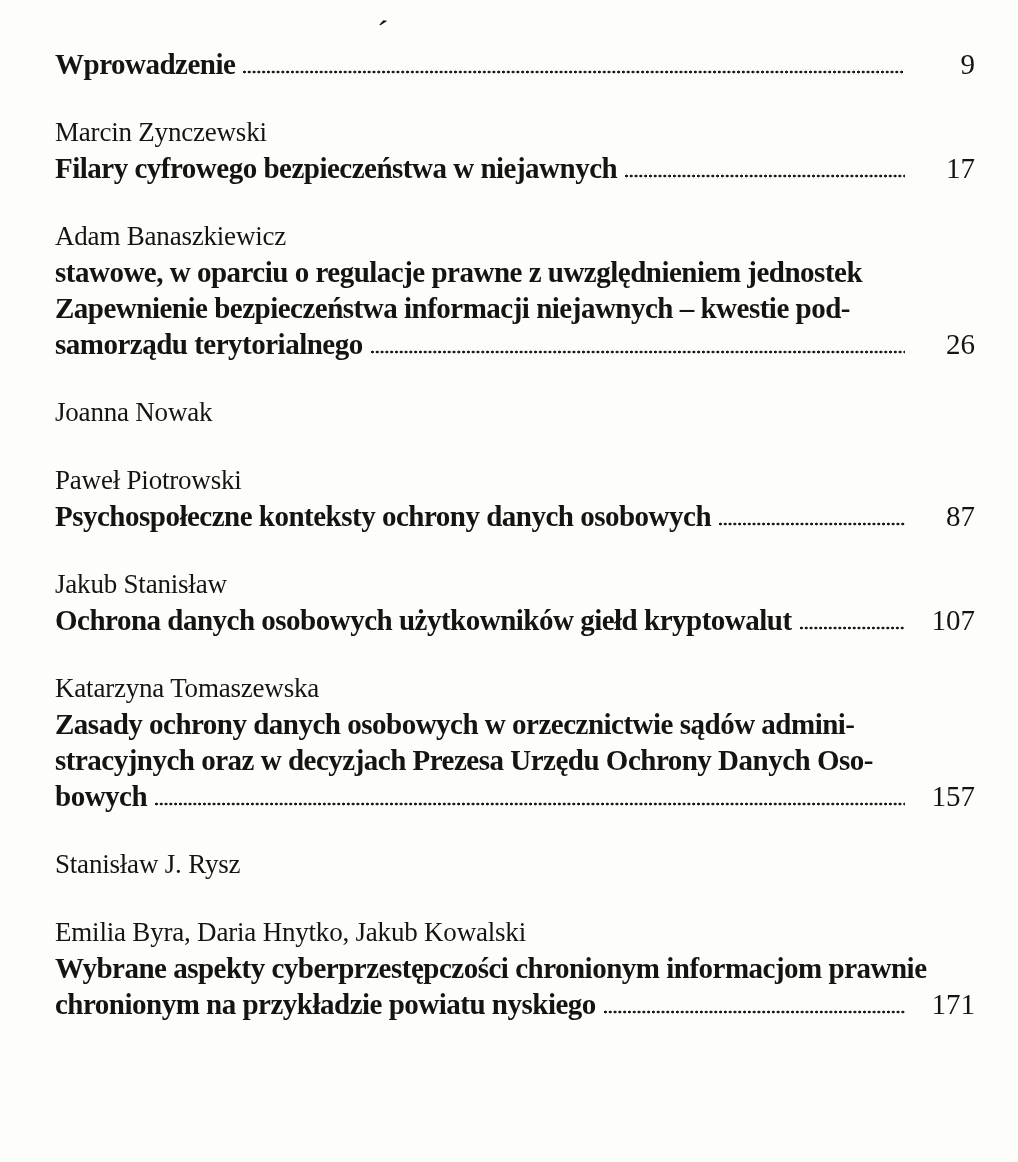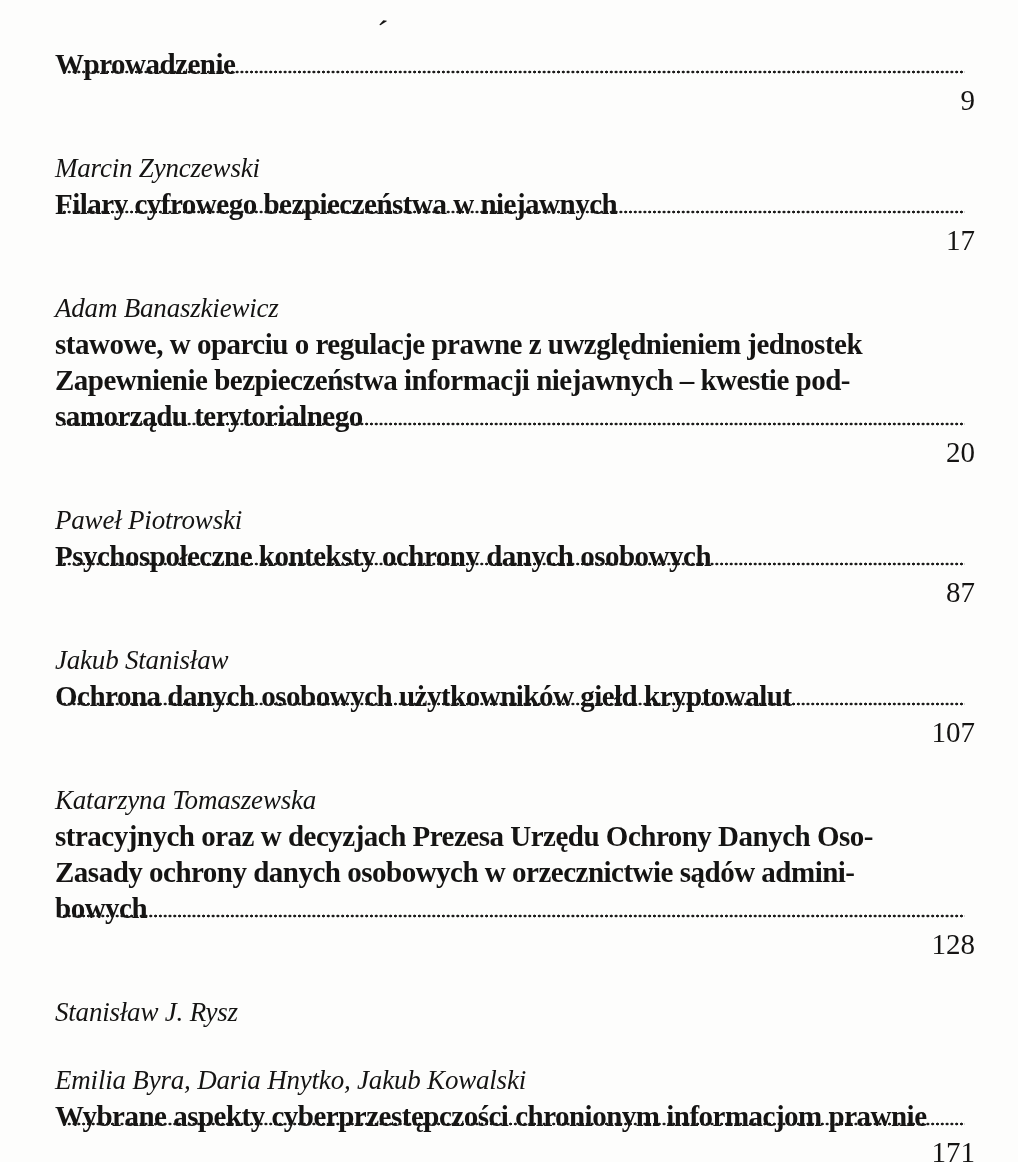--- a/index.html
+++ b/index.html
@@ -23,34 +23,33 @@
     position: absolute;
     left: 376px;
     top: 14px;
     font-size: 34px;
     color: var(--text, #151413);
     transform: rotate(6deg);
     user-select: none;
   }
   .entry { margin: 0 0 33px 0; }
   .author {
-    font-style: italic;
     font-weight: 400;
     font-size: 27px;
     line-height: 35px;
     letter-spacing: -0.2px;
   }
   .title { font-weight: 700; }
   .title-line {
     font-size: 29px;
     line-height: 36px;
     letter-spacing: -0.5px;
     white-space: nowrap;
   }
-  .title-line.last { display: flex; flex-direction: column; }
+  .title-line.last { display: flex; }
   .title-text { flex: 0 0 auto; }
   .leader {
     flex: 1 1 auto;
     position: relative;
     align-self: stretch;
     margin: 0 10px 0 8px;
     min-width: 24px;
   }
   .leader::after {
     content: "";
@@ -102,26 +101,27 @@
   </div>
 
   <div class="entry">
     <div class="author">Adam Banaszkiewicz</div>
     <div class="title">
           <div class="title-line">stawowe, w oparciu o regulacje prawne z uwzględnieniem jednostek</div>
           <div class="title-line">Zapewnienie bezpieczeństwa informacji niejawnych – kwestie pod-</div>
   <div class="title-line last">
     <span class="title-text">samorządu terytorialnego</span>
     <span class="leader"></span>
-    <span class="pagenum">20</span>
+    <span class="pagenum">26</span>
   </div>
 </div>
   </div>
 
   <div class="entry">
+    <div class="author">Joanna Nowak</div>
   </div>
 
   <div class="entry">
     <div class="author">Paweł Piotrowski</div>
     <div class="title">
   <div class="title-line last">
     <span class="title-text">Psychospołeczne konteksty ochrony danych osobowych</span>
     <span class="leader"></span>
     <span class="pagenum">87</span>
   </div>
@@ -135,38 +135,39 @@
     <span class="title-text">Ochrona danych osobowych użytkowników giełd kryptowalut</span>
     <span class="leader"></span>
     <span class="pagenum">107</span>
   </div>
 </div>
   </div>
 
   <div class="entry">
     <div class="author">Katarzyna Tomaszewska</div>
     <div class="title">
+          <div class="title-line">Zasady ochrony danych osobowych w orzecznictwie sądów admini-</div>
           <div class="title-line">stracyjnych oraz w decyzjach Prezesa Urzędu Ochrony Danych Oso-</div>
-          <div class="title-line">Zasady ochrony danych osobowych w orzecznictwie sądów admini-</div>
   <div class="title-line last">
     <span class="title-text">bowych</span>
     <span class="leader"></span>
-    <span class="pagenum">128</span>
+    <span class="pagenum">157</span>
   </div>
 </div>
   </div>
 
   <div class="entry">
     <div class="author">Stanisław J. Rysz</div>
   </div>
 
   <div class="entry">
     <div class="author">Emilia Byra, Daria Hnytko, Jakub Kowalski</div>
     <div class="title">
           <div class="title-line">Wybrane aspekty cyberprzestępczości chronionym informacjom prawnie</div>
   <div class="title-line last">
+    <span class="title-text">chronionym na przykładzie powiatu nyskiego</span>
     <span class="leader"></span>
     <span class="pagenum">171</span>
   </div>
 </div>
   </div>
 </div>
 </div>
 
 </body></html>

